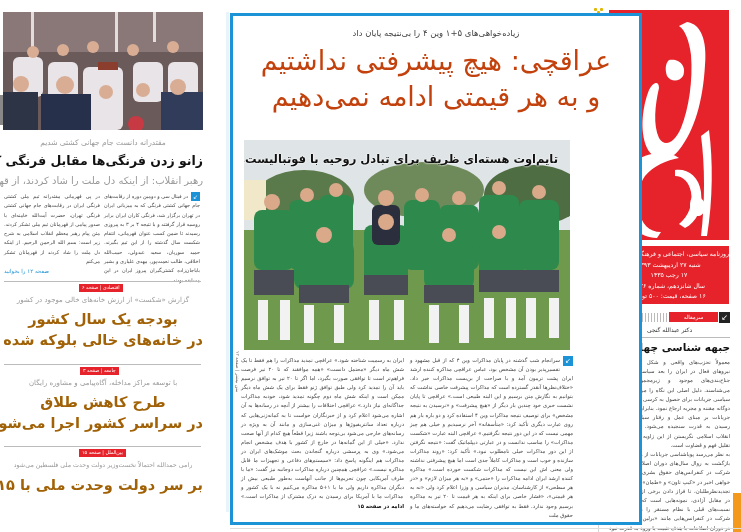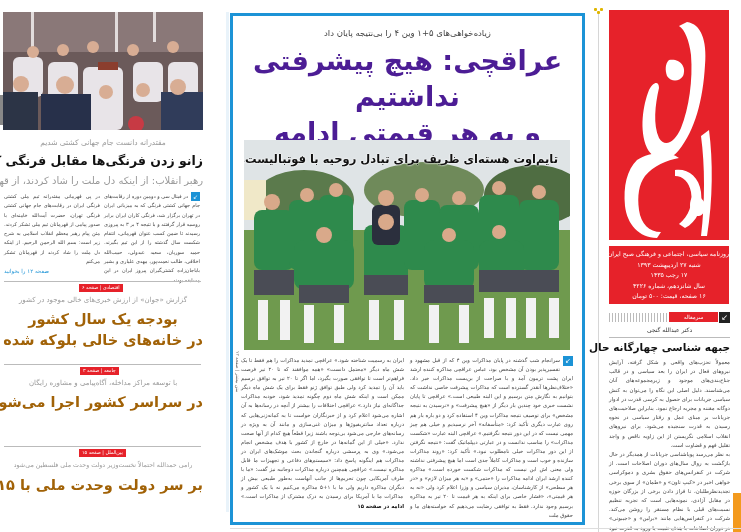--- a/index.html
+++ b/index.html
@@ -18,23 +18,23 @@
   .section-label { position: absolute; left: 60px; top: 0; width: 49px; height: 10px; background: #e6222a; color: #fff; font-size: 5.5px; line-height: 10px; text-align: center; }
   .section-arrow { position: absolute; right: 0; top: 0; width: 11px; height: 11px; background: #222; color: #fff; font-size: 8px; line-height: 11px; text-align: center; }
   .author { position: absolute; left: 609px; top: 326px; width: 121px; font-size: 6px; text-align: center; color: #333; }
   .author-rule { position: absolute; left: 609px; top: 337px; width: 121px; height: 1px; background: #bbb; }
   .right-headline { position: absolute; left: 609px; top: 341px; width: 121px; font-size: 10.5px; font-weight: bold; text-align: center; color: #111; white-space: nowrap; }
   .right-body { position: absolute; left: 609px; top: 358px; width: 121px; font-size: 5.4px; line-height: 9.2px; text-align: justify; color: #444; }
   .right-body p { margin: 0; }
   .orange-tab { position: absolute; left: 733px; top: 493px; width: 8px; height: 39px; background: #f39a1e; }
 
   
-  .center-frame { position: absolute; left: 230px; top: 13px; width: 355px; height: 512px; border: 3px solid #1c93d6; background: #fff; }
+  .center-frame { position: absolute; left: 230px; top: 13px; width: 412px; height: 512px; border: 3px solid #1c93d6; background: #fff; }
   .kicker { position: absolute; left: 0; top: 12px; width: 100%; text-align: center; font-size: 8.5px; color: #444; }
-  .headline { position: absolute; left: 0; top: 27px; width: 100%; text-align: center; font-size: 27px; font-weight: bold; line-height: 36px; color: #4c1d95; letter-spacing: -0.5px; }
+  .headline { position: absolute; left: 0; top: 27px; width: 100%; text-align: center; font-size: 27px; font-weight: normal; line-height: 36px; color: #c2410c; letter-spacing: -0.5px; }
   .photo { position: absolute; left: 11px; top: 124px; width: 326px; height: 210px; overflow: hidden; background: #9bb38a; }
   .photo svg { width: 100%; height: 100%; display: block; }
   .photo-caption { position: absolute; right: 12px; top: 12px; font-size: 11.5px; font-weight: bold; color: #111; white-space: nowrap; text-shadow: 0 0 2px #fff, 0 0 2px #fff; }
   .photo-credit { position: absolute; left: 2px; top: 335px; font-size: 4.5px; color: #555; writing-mode: vertical-rl; }
   .center-text { position: absolute; top: 340px; font-size: 5.3px; line-height: 9.1px; color: #444; text-align: justify; }
   .center-text.col-r { left: 177px; width: 163px; }
   .center-text.col-l { left: 8px; width: 163px; }
   .center-text .arrow-box { float: right; width: 10px; height: 10px; background: #1c93d6; color: #fff; font-size: 7px; line-height: 10px; text-align: center; margin-left: 3px; }
   .center-text .cont { font-weight: bold; color: #111; }
   .below-rule { position: absolute; left: 230px; top: 528px; width: 511px; height: 1px; background: #ddd; }
@@ -225,30 +225,31 @@
 <div class="left-sub">رهبر انقلاب: از اینکه دل ملت را شاد کردند، از قهرمانان تشکر می‌کنم</div>
 <div class="left-body col-r">
   <span class="arrow-box">↙</span>
   <span>در فینال سی و دومین دوره از رقابت‌های جام جهانی کشتی فرنگی که به میزبانی ایران در تهران برگزار شد، فرنگی کاران ایران برابر روسیه قرار گرفتند و با نتیجه ۴ بر ۳ به پیروزی رسیدند تا ضمن کسب عنوان قهرمانی، انتقام شکست سال گذشته را از این تیم بگیرند. حمید سوریان، سعید عبدولی، حبیب‌الله اخلاقی، طالب نعمت‌پور، مهدی علیاری و بشیر باباجان‌زاده کشتی‌گیران پیروز ایران در این مسابقه بودند.</span>
 </div>
 <div class="left-body col-l">در پی قهرمانی مقتدرانه تیم ملی کشتی فرنگی ایران در رقابت‌های جام جهانی کشتی فرنگی تهران، حضرت آیت‌الله خامنه‌ای با صدور پیامی از قهرمانان تیم ملی تشکر کردند. متن پیام رهبر معظم انقلاب اسلامی به شرح زیر است: بسم الله الرحمن الرحیم. از اینکه دل ملت را شاد کردند از قهرمانان تشکر می‌کنم</div>
 <div class="left-link">صفحه ۱۲ را بخوانید</div>
 
 <div class="hr" style="top:281px"></div>
 <div class="tag" style="left:79px;top:284px">اقتصادی | صفحه ۶</div>
-<div class="story-kicker" style="top:296px">گزارش «جوان» از ارزش خبری‌های خالی موجود در کشور</div>
+<div class="story-kicker" style="top:296px">گزارش «شکست» از ارزش خانه‌های خالی موجود در کشور</div>
 <div class="story-head" style="top:309px">
   <div>بودجه یک سال کشور</div>
   <div>در خانه‌های خالی بلوکه شده است</div>
 </div>
 
 <div class="hr" style="top:364px"></div>
 <div class="tag" style="left:80px;top:367px">جامعه | صفحه ۳</div>
 <div class="story-kicker" style="top:379px">با توسعه مراکز مداخله، آگاه‌پیامی و مشاوره رایگان</div>
 <div class="story-head" style="top:392px">
+  <div>طرح کاهش طلاق</div>
   <div>در سراسر کشور اجرا می‌شود</div>
 </div>
 
 <div class="hr" style="top:446px"></div>
 <div class="tag" style="left:79px;top:449px">بین‌الملل | صفحه ۱۵</div>
 <div class="story-kicker" style="top:461px;font-size:6.3px">رامی حمدالله احتمالاً نخست‌وزیر دولت وحدت ملی فلسطین می‌شود</div>
 <div class="story-head" style="top:475px">
   <div>بر سر دولت وحدت ملی با ۱۵ وزیر</div>
 </div>
 

